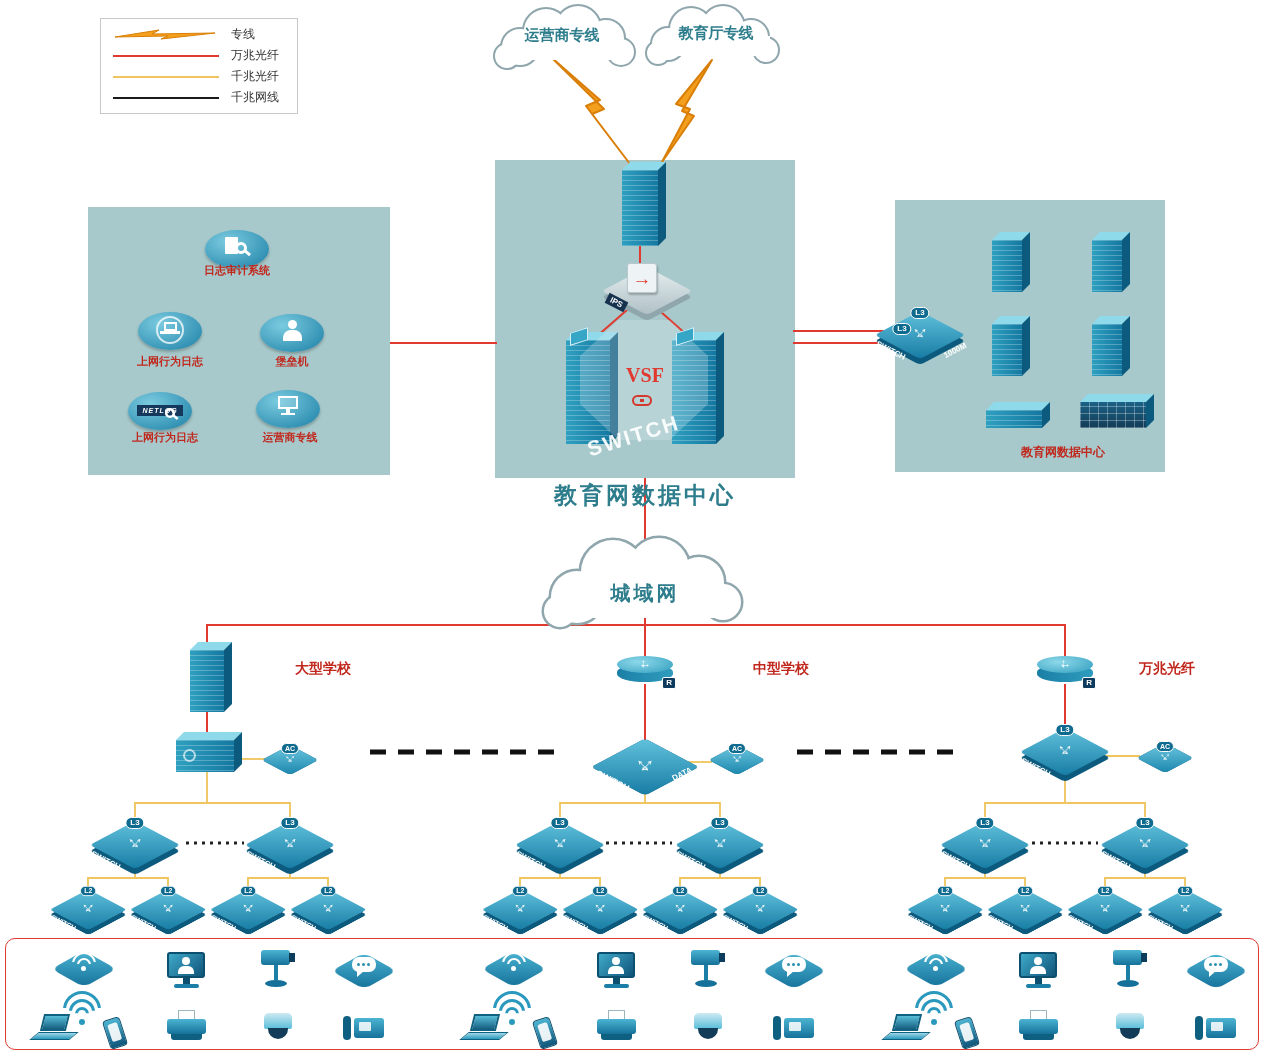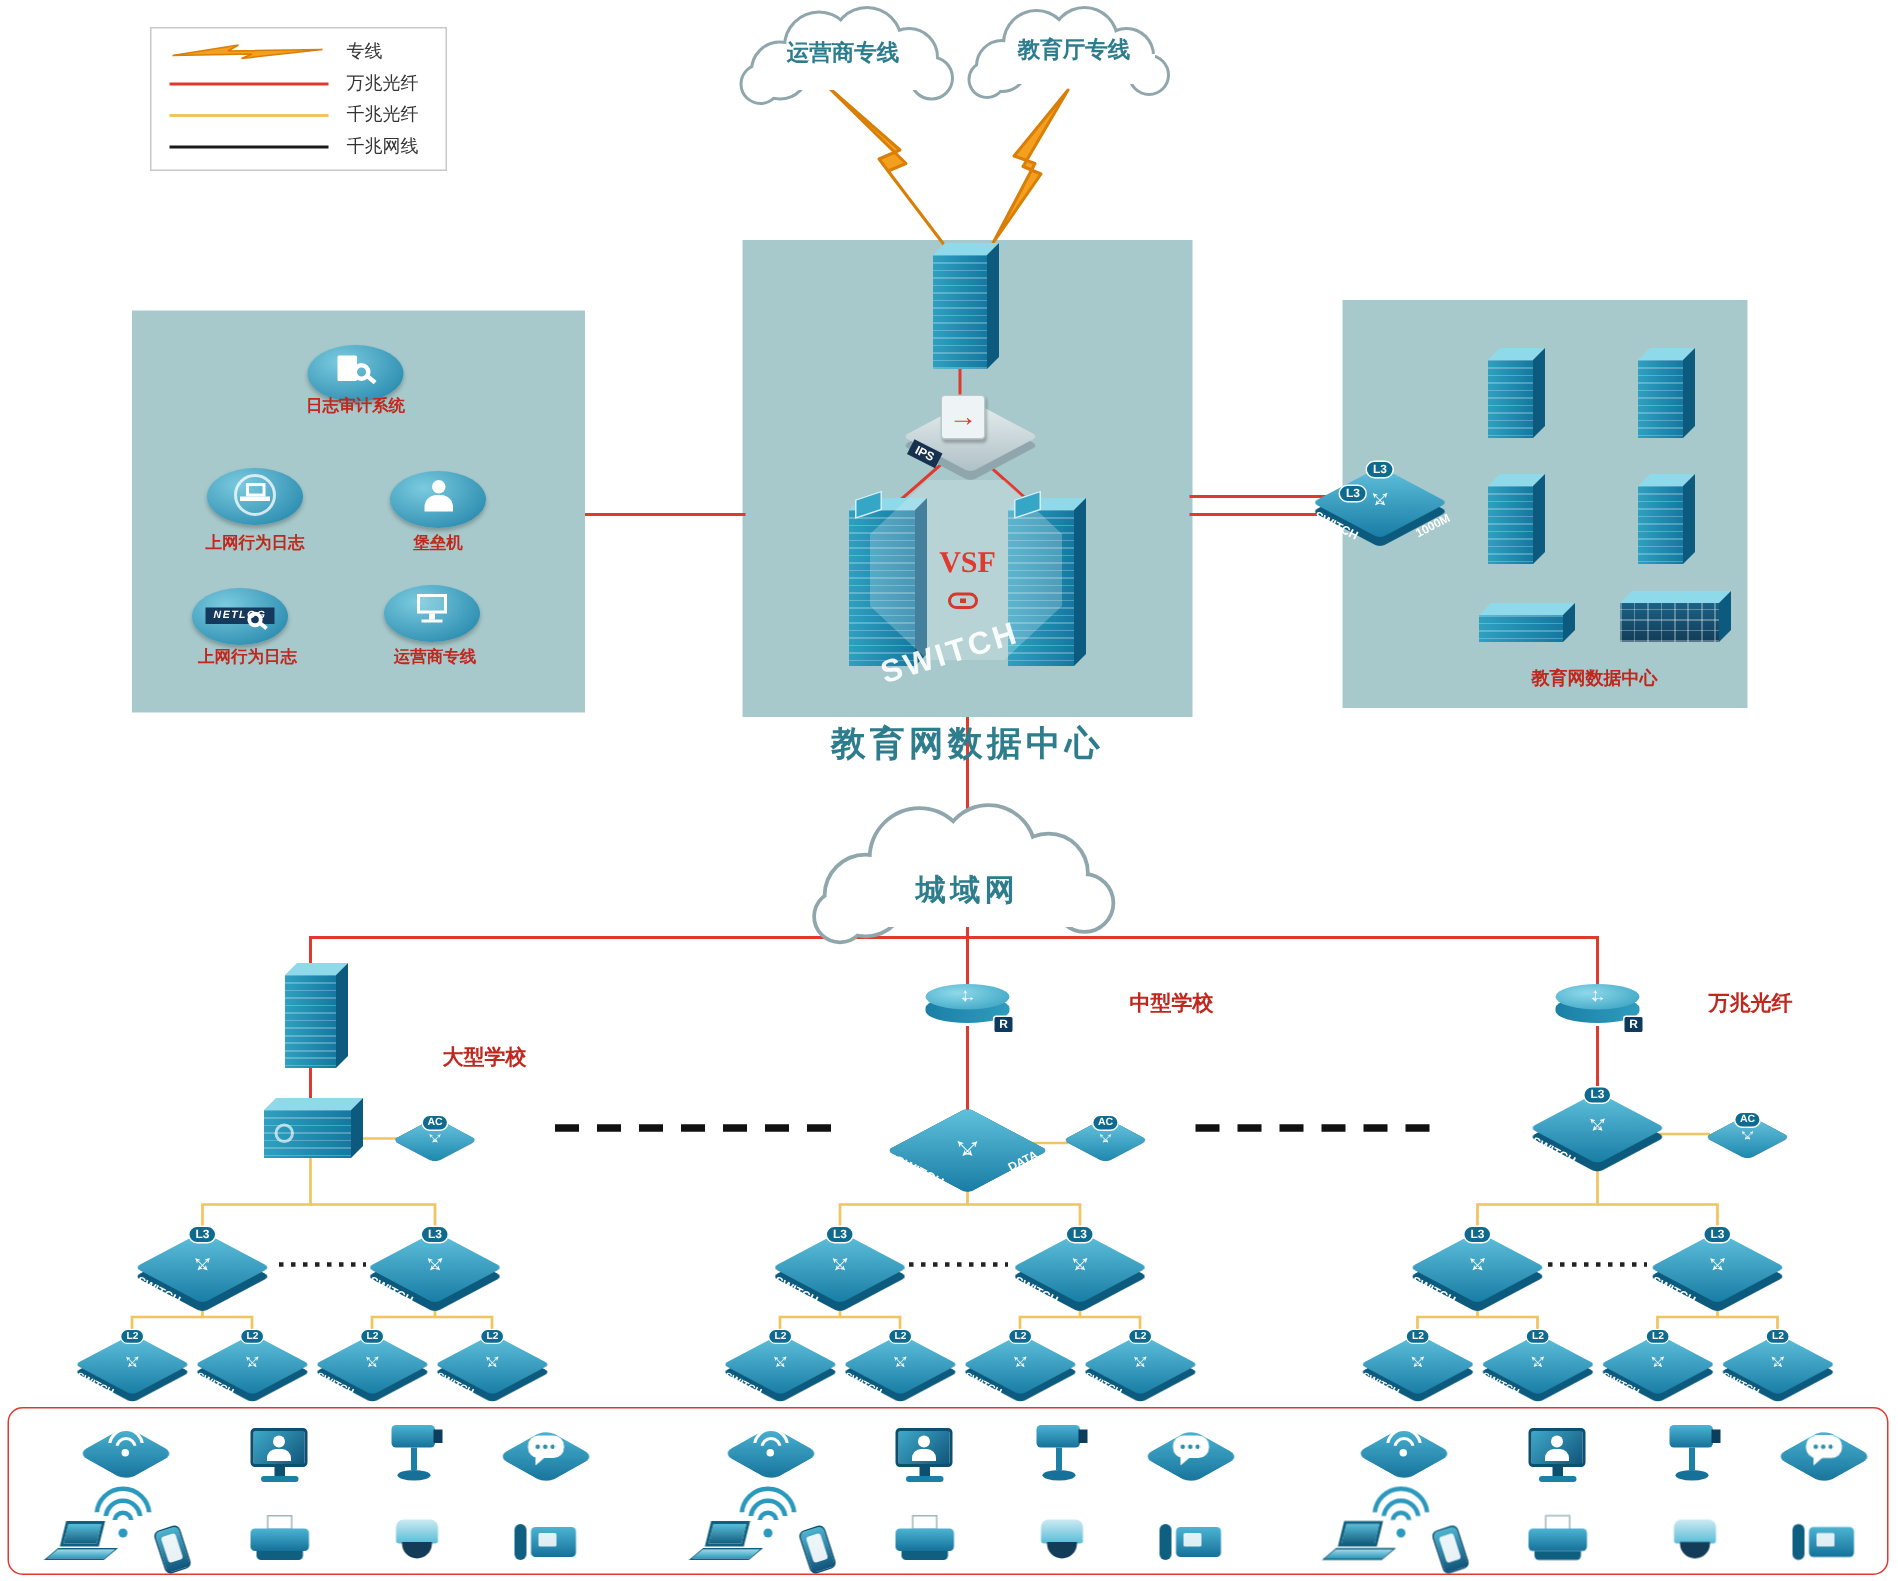--- a/index.html
+++ b/index.html
@@ -333,21 +333,21 @@
     <b class="rbdg">R</b>
   </div>
   <div class="router" style="left:1037px;top:656px">
     <i class="rbody"></i>
       <i class="rtop"></i>
     <span class="ra1">↔</span>
     <span class="ra2">↔</span>
     <b class="rbdg">R</b>
   </div>
 
-  <div class="rlab slab" style="left:278px;top:696px;width:90px">大型学校</div>
+  <div class="rlab slab" style="left:278px;top:660px;width:90px">大型学校</div>
   <div class="rlab slab" style="left:736px;top:660px;width:90px">中型学校</div>
   <div class="rlab slab" style="left:1122px;top:660px;width:90px">万兆光纤</div>
   <div class="rlab" style="left:995px;top:444px;width:136px;font-size:12px">教育网数据中心</div>
 
   <div class="endbox"></div>
 <div class="b3 striped" style="left: 622px; top: 170px; width: 36px; height: 76px;">
       <i class="t"></i>
       <i class="s"></i>
     </div>
     <div class="b3 striped" style="left: 566px; top: 340px; width: 44px; height: 104px;">

